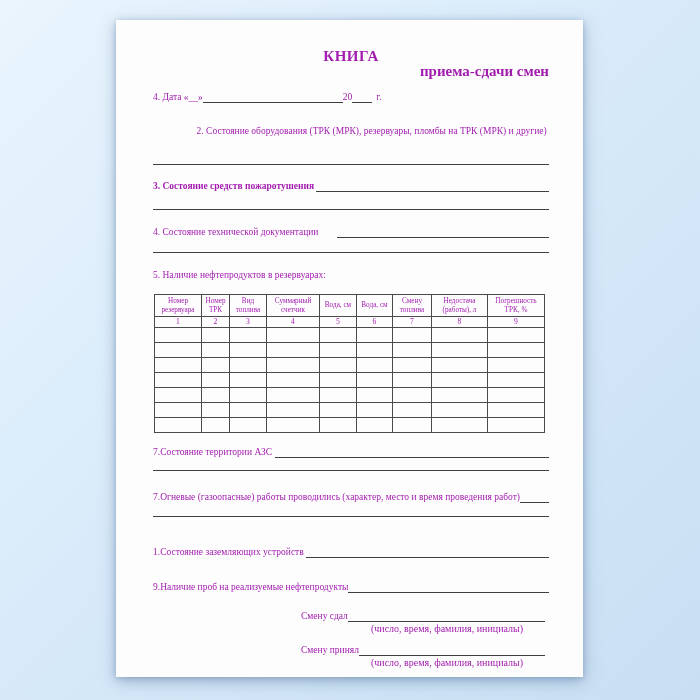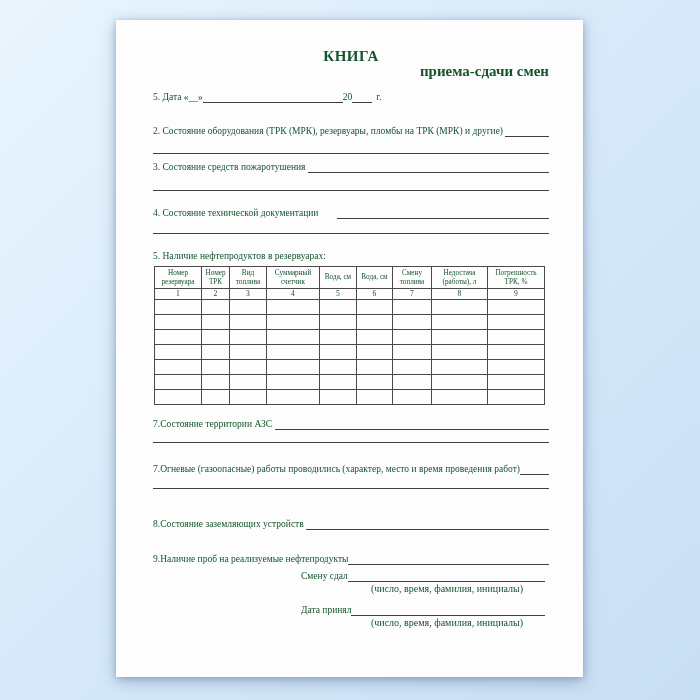--- a/index.html
+++ b/index.html
@@ -2,21 +2,21 @@
 <html><head>
 <meta charset="utf-8">
 <style>
   html, body { margin: 0; padding: 0; }
   .stage {
     position: relative;
     width: 700px; height: 700px;
     background: linear-gradient(135deg, #eaf5fd 0%, #dcedfb 35%, #cfe4f6 75%, #c8def2 100%);
     overflow: hidden;
     font-family: "Liberation Serif", "DejaVu Serif", serif;
-    color: #14532d;
+    color: #a21caf;
   }
   .paper {
     position: absolute;
     left: 116px; top: 20px;
     width: 467px; height: 657px;
     background: #fdfdfd;
     box-shadow: 0 4px 14px rgba(90, 120, 160, 0.50), 0 1px 5px rgba(90, 120, 160, 0.35);
   }
   .content {
     position: absolute;
@@ -34,35 +34,35 @@
     text-align: right;
     font-size: 15px; font-weight: bold; line-height: 15px;
   }
   .row { display: flex; align-items: flex-end; }
   .lbl { white-space: pre; }
   .ln  { border-bottom: 1px solid #3f3f3f; height: 10px; }
   .fill { flex: 1 1 auto; }
   .rule { border-bottom: 1px solid #3f3f3f; height: 0; }
 
   .m-date  { margin-top: 12px; }
-  .m-it2   { margin-top: 22px; }
+  .m-it2   { margin-top: 22px; flex-direction: column; }
   .m-rule2 { margin-top: 16px; }
-  .m-it3   { margin-top: 7px; }
+  .m-it3   { margin-top: 15px; font-weight: bold; }
   .m-rule3 { margin-top: 17px; }
   .m-it4   { margin-top: 16px; gap: 16px; }
   .m-rule4 { margin-top: 14px; }
   .m-it5   { margin-top: 16px; }
-  .m-table { margin-top: 4px; padding-left: 8px; }
+  .m-table { margin-top: 13px; padding-left: 8px; }
   .m-it6   { margin-top: 13px; }
   .m-rule6 { margin-top: 12px; }
   .m-it7   { margin-top: 20px; }
   .m-rule7 { margin-top: 13px; }
   .m-it8   { margin-top: 29px; }
   .m-it9   { margin-top: 23px; }
-  .m-sig1  { margin-top: 5px; }
+  .m-sig1  { margin-top: 17px; }
   .m-sig2  { margin-top: 10px; }
 
   .w140 { width: 140px; flex: 0 0 140px; }
   .w20  { width: 20px;  flex: 0 0 20px; }
   .gl   { margin-left: 4px; }
 
   table.fuel {
     border-collapse: collapse;
     table-layout: fixed;
     width: 391px;
@@ -94,21 +94,21 @@
 <body>
 
 <div class="stage">
   <div class="paper">
     <div class="content">
 
       <div class="title">КНИГА</div>
       <div class="subtitle">приема-сдачи смен</div>
 
       <div class="row m-date">
-        <span class="lbl">5. Дата «__»</span>
+        <span class="lbl">4. Дата «__»</span>
         <span class="ln w140"></span>
         <span class="lbl">20</span>
         <span class="ln w20"></span>
         <span class="lbl gl">г.</span>
       </div>
 
       <div class="row m-it2">
         <span class="lbl">2. Состояние оборудования (ТРК (МРК), резервуары, пломбы на ТРК (МРК) и другие) </span>
         <span class="ln fill"></span>
       </div>
@@ -253,36 +253,36 @@
       </div>
       <div class="rule m-rule6"></div>
 
       <div class="row m-it7">
         <span class="lbl">7.Огневые (газоопасные) работы проводились (характер, место и время проведения работ)</span>
         <span class="ln fill"></span>
       </div>
       <div class="rule m-rule7"></div>
 
       <div class="row m-it8">
-        <span class="lbl">8.Состояние заземляющих устройств </span>
+        <span class="lbl">1.Состояние заземляющих устройств </span>
         <span class="ln fill"></span>
       </div>
 
       <div class="row m-it9">
         <span class="lbl">9.Наличие проб на реализуемые нефтепродукты</span>
         <span class="ln fill"></span>
       </div>
 
       <div class="sig-row m-sig1">
         <span class="lbl">Смену сдал</span>
         <span class="sig-line"></span>
       </div>
       <div class="sig-caption">(число, время, фамилия, инициалы)</div>
 
       <div class="sig-row m-sig2">
-        <span class="lbl">Дата принял</span>
+        <span class="lbl">Смену принял</span>
         <span class="sig-line"></span>
       </div>
       <div class="sig-caption">(число, время, фамилия, инициалы)</div>
 
     </div>
   </div>
 </div>
 
 </body></html>

